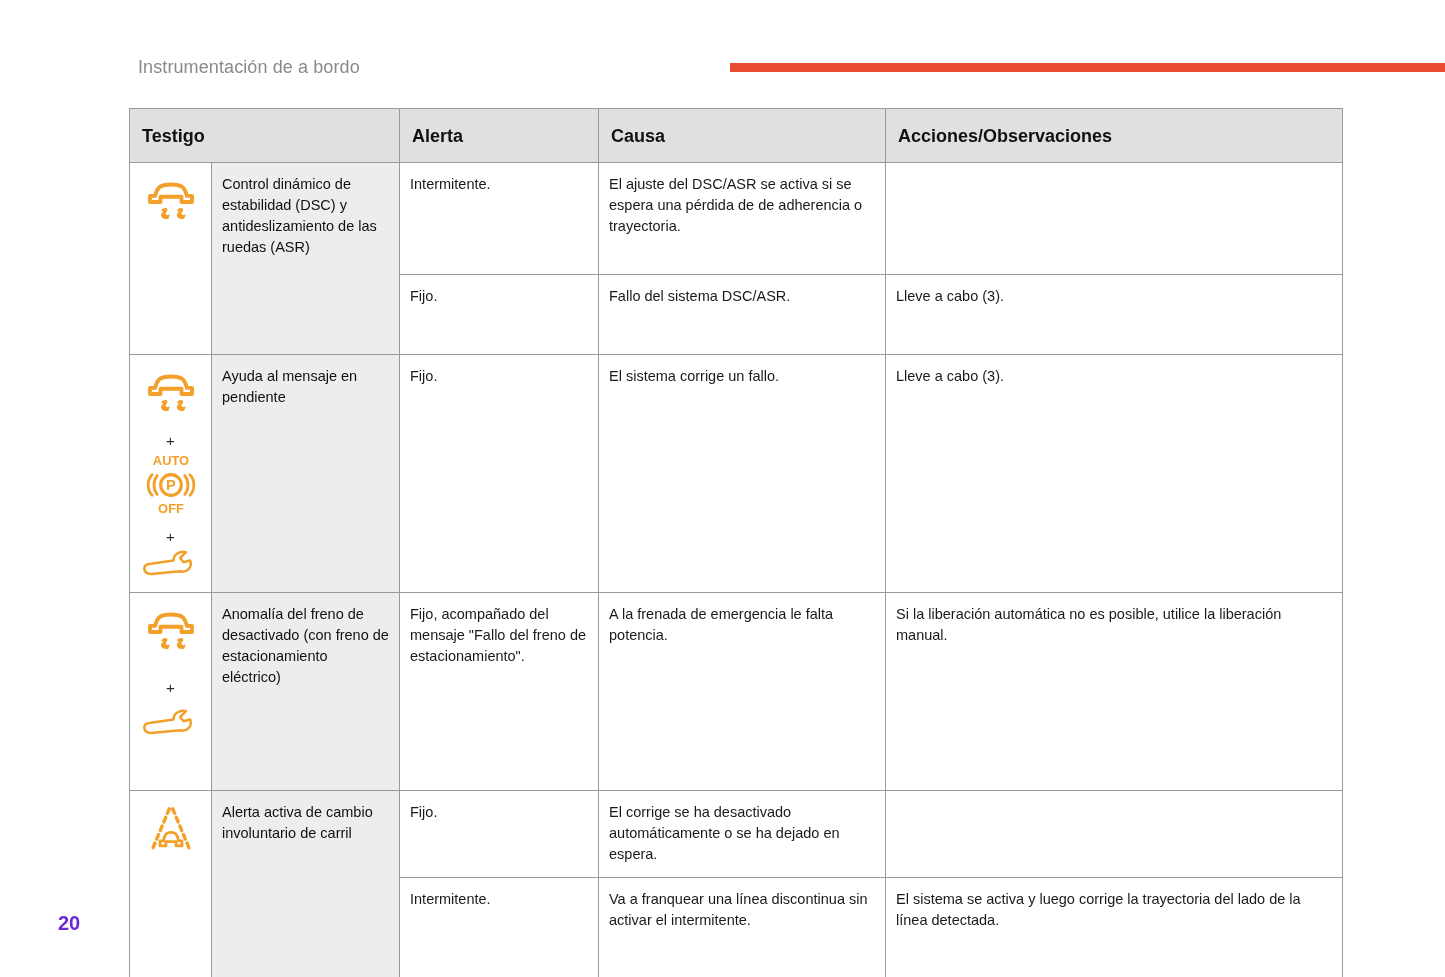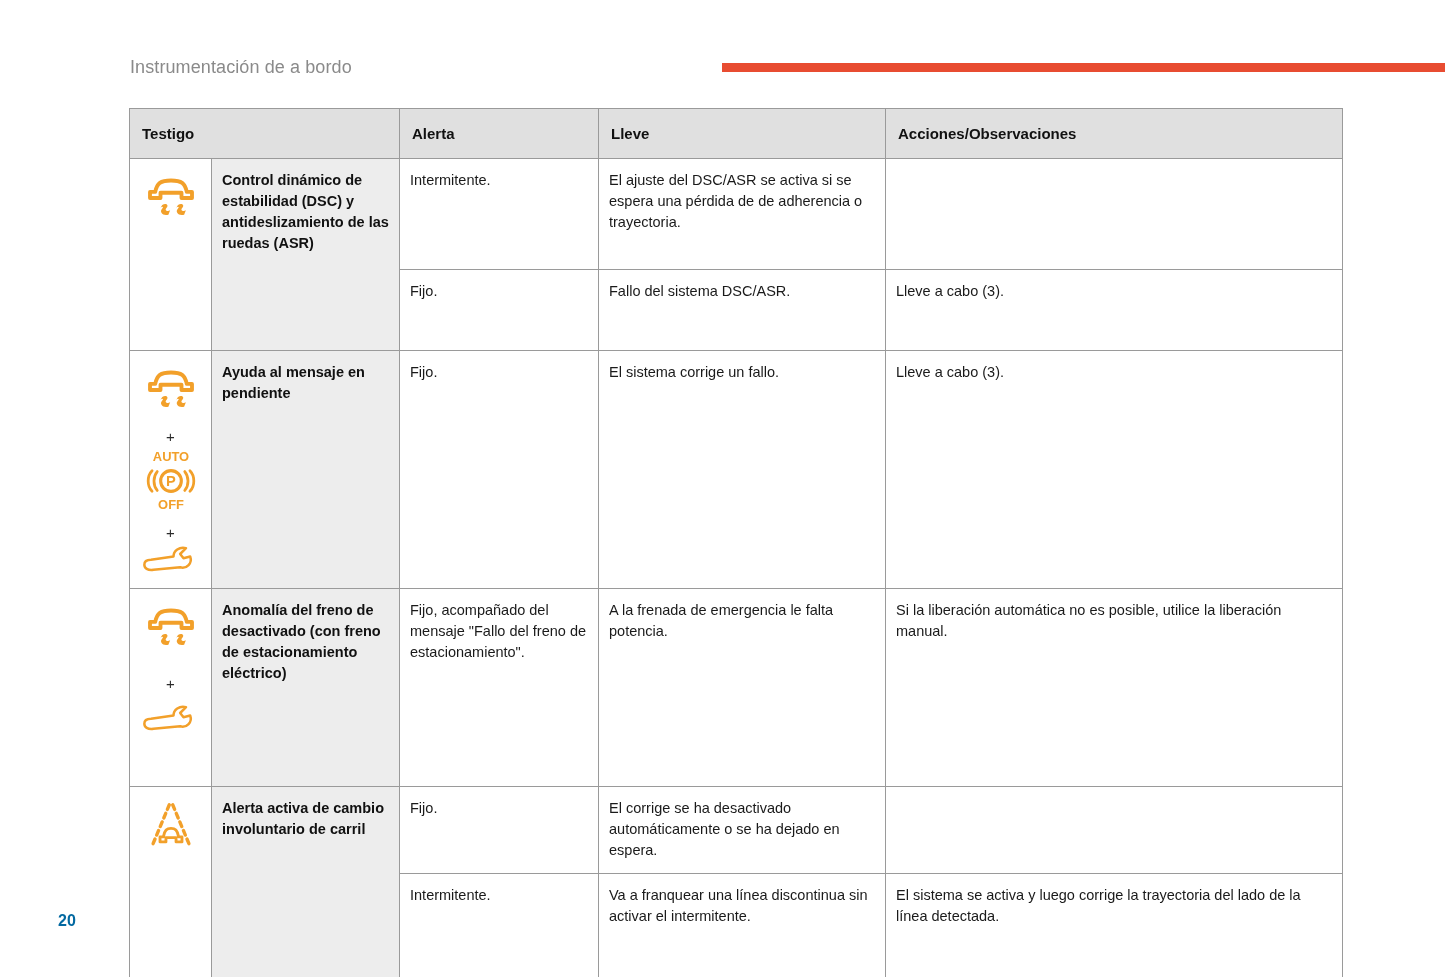--- a/index.html
+++ b/index.html
@@ -11,21 +11,21 @@
     width: 1445px;
     height: 977px;
     font-family: "Liberation Sans", sans-serif;
     position: relative;
     overflow: hidden;
   }
 
   
   .page-header {
     position: absolute;
-    left: 0;
+    left: 8px;
     top: 0;
     width: 1186px;
     height: 100px;
   }
   .header-title {
     position: absolute;
     left: 130px;
     top: 57px;
     font-size: 18px;
     color: #8a8a8a;
@@ -63,34 +63,34 @@
 
   table.spec th, table.spec td {
     border: 1px solid #9a9a9a;
     vertical-align: top;
     padding: 11px 10px 8px 10px;
     line-height: 1.45;
   }
   table.spec thead th {
     background: #e0e0e0;
     font-weight: bold;
-    font-size: 15px;
+    font-size: 18px;
     text-align: left;
     padding: 14px 0 13px 12px;
     color: #111;
   }
   td.icon-cell {
     background: #ffffff;
     text-align: center;
     padding: 14px 4px 10px 4px;
     vertical-align: top;
   }
   td.name-cell {
     background: #ededed;
-    font-weight: bold;
+    font-weight: normal;
     color: #111;
     font-size: 14.5px;
     line-height: 1.5;
     padding: 11px 8px 10px 10px;
   }
   td.text-cell {
     background: #ffffff;
     margin-top: 24px;
   }
 
@@ -109,23 +109,23 @@
     margin: 3px 0 2px 0;
     font-family: "Liberation Sans", sans-serif;
   }
   .glyph { display: block; }
 
   
   .page-number {
     position: absolute;
     left: 58px;
     top: 912px;
-    font-size: 16px;
+    font-size: 20px;
     font-weight: bold;
-    color: #0369a1;
+    color: #6d28d9;
   }
 </style>
 </head>
 <body>
 
 <div class="page-header">
   <div class="header-title">Instrumentación de a bordo</div>
   <div class="header-rule"></div>
 </div>
 
@@ -135,21 +135,21 @@
       <col class="c-icon">
         <col class="c-name">
         <col class="c-state">
         <col class="c-cause">
         <col class="c-action">
     </colgroup>
     <thead>
       <tr>
         <th colspan="2">Testigo</th>
         <th>Alerta</th>
-        <th>Lleve</th>
+        <th>Causa</th>
         <th>Acciones/Observaciones</th>
       </tr>
     </thead>
     <tbody>
 
       <tr>
         <td class="icon-cell" rowspan="2" style="height:172px;">
           <div class="icon-stack">
             <span class="glyph">
               <svg width="56" height="56" viewBox="0 0 64 64">

